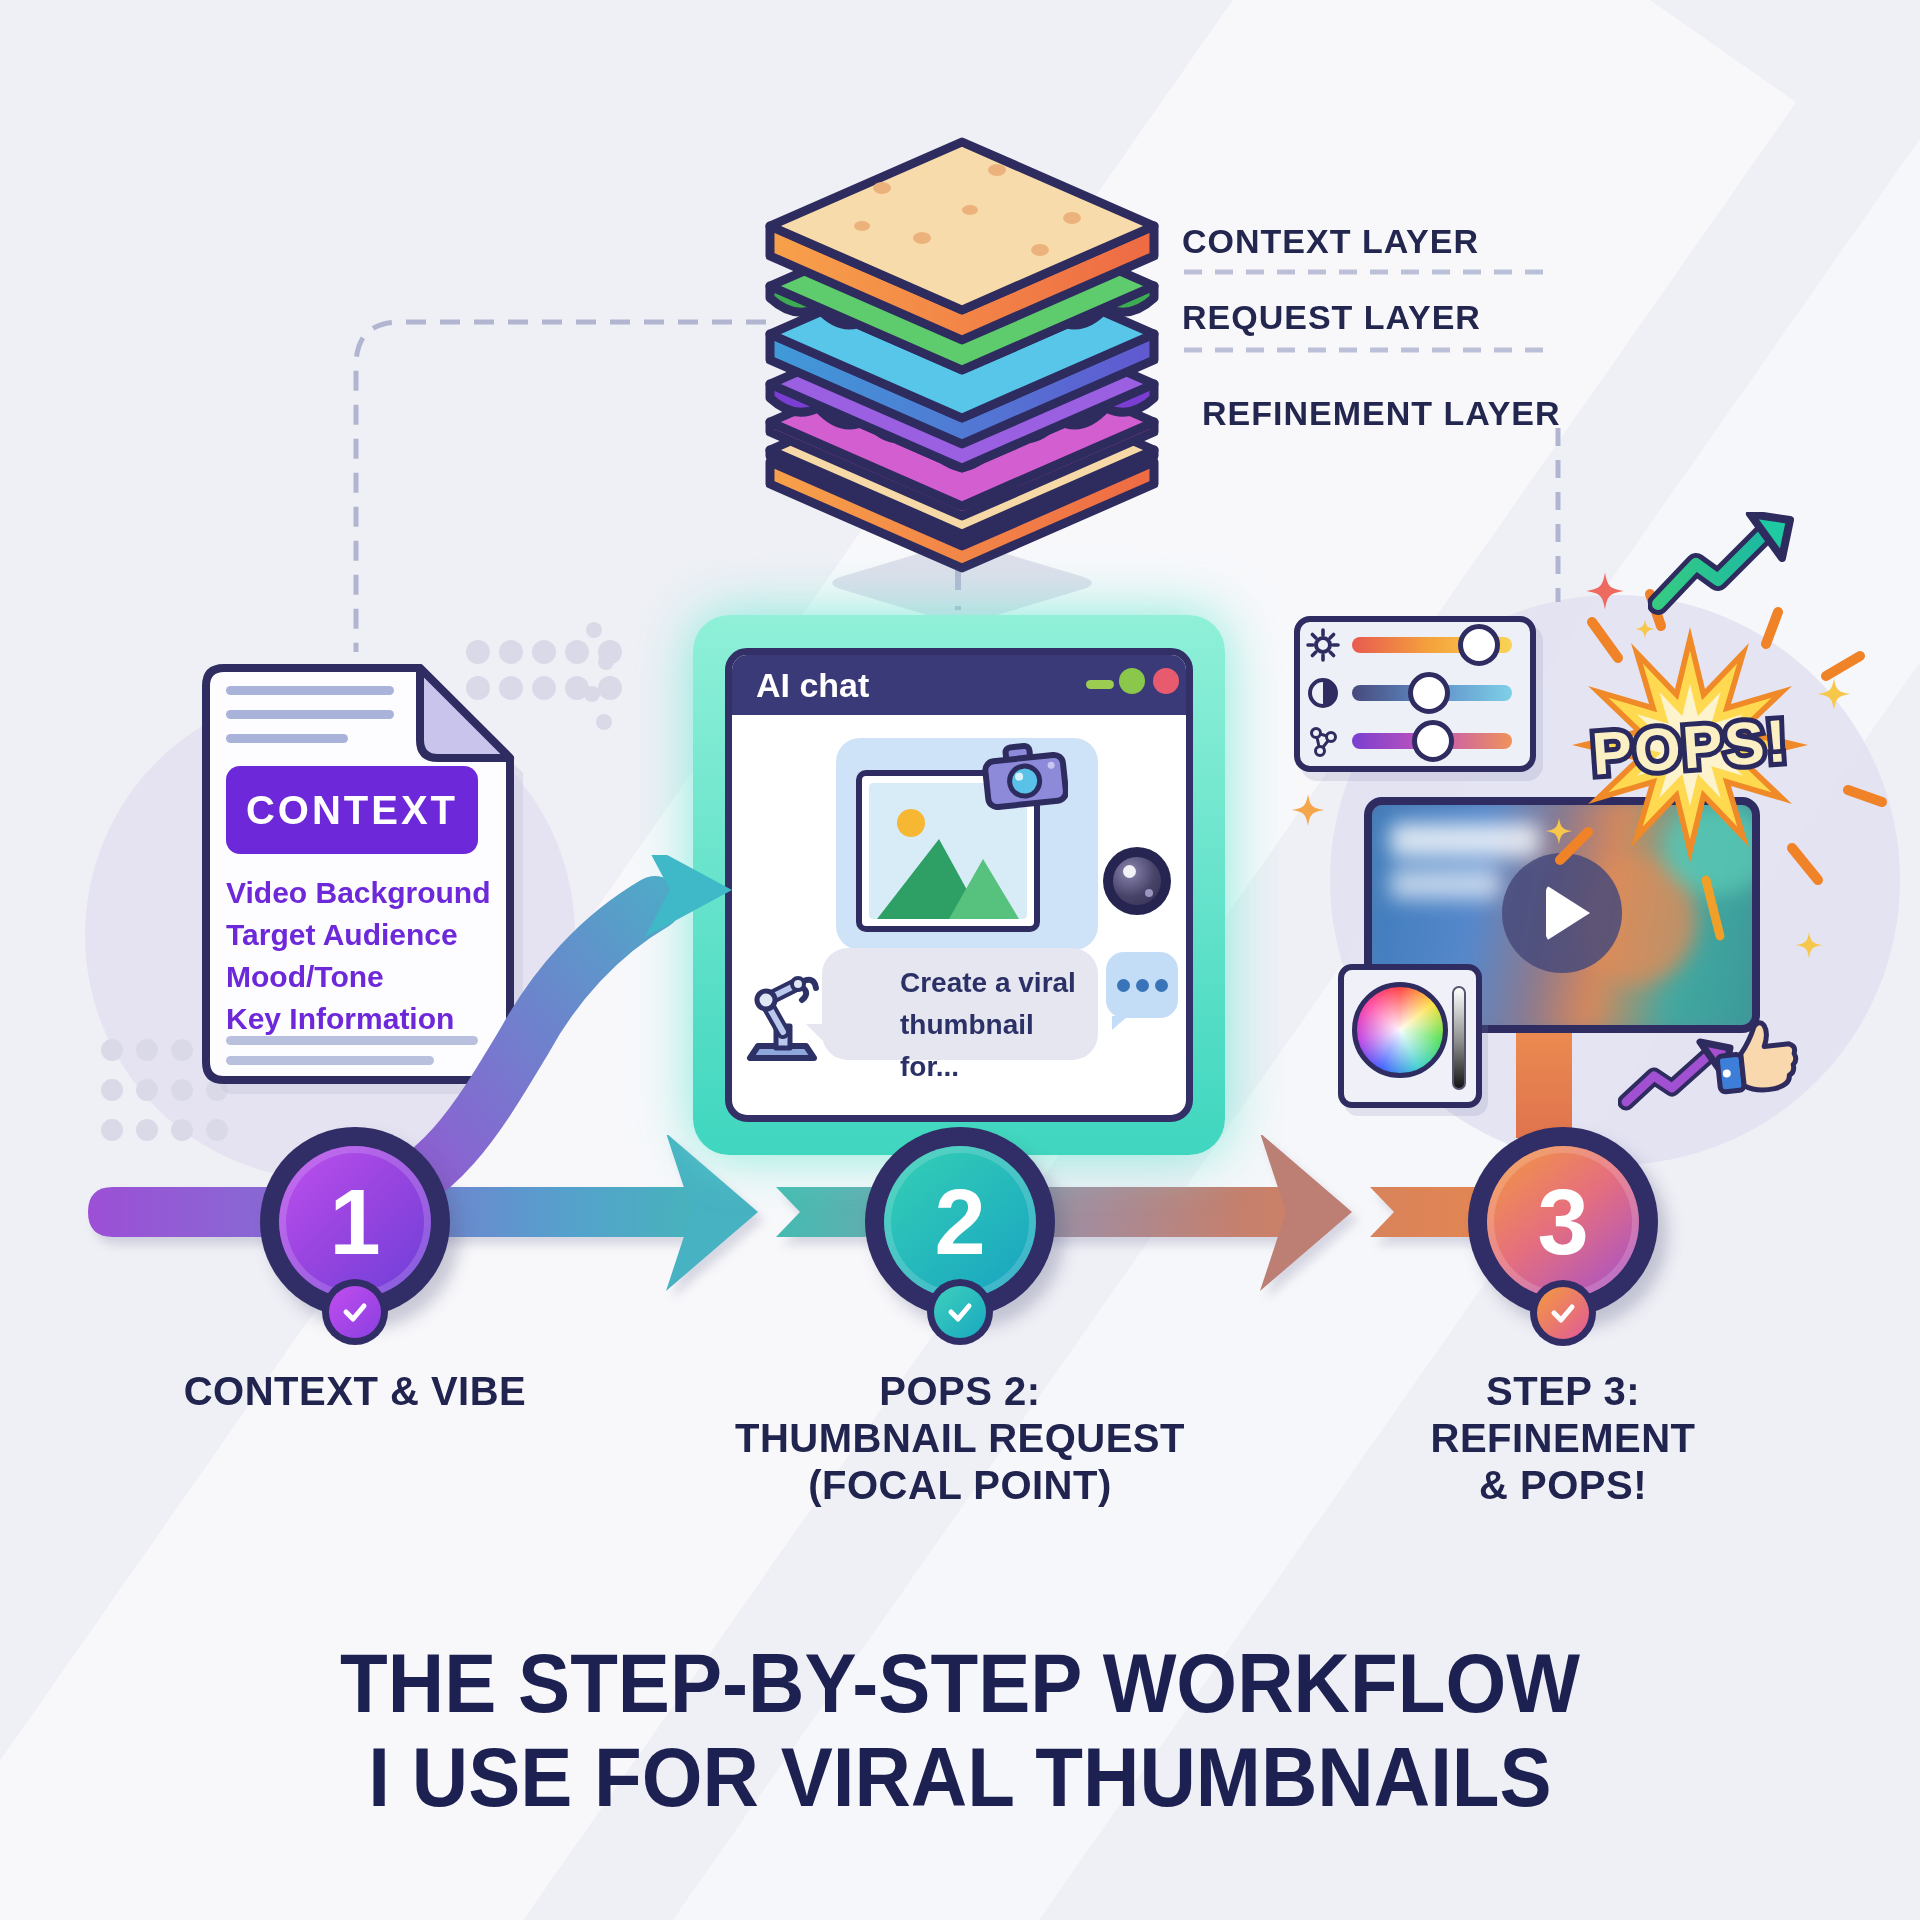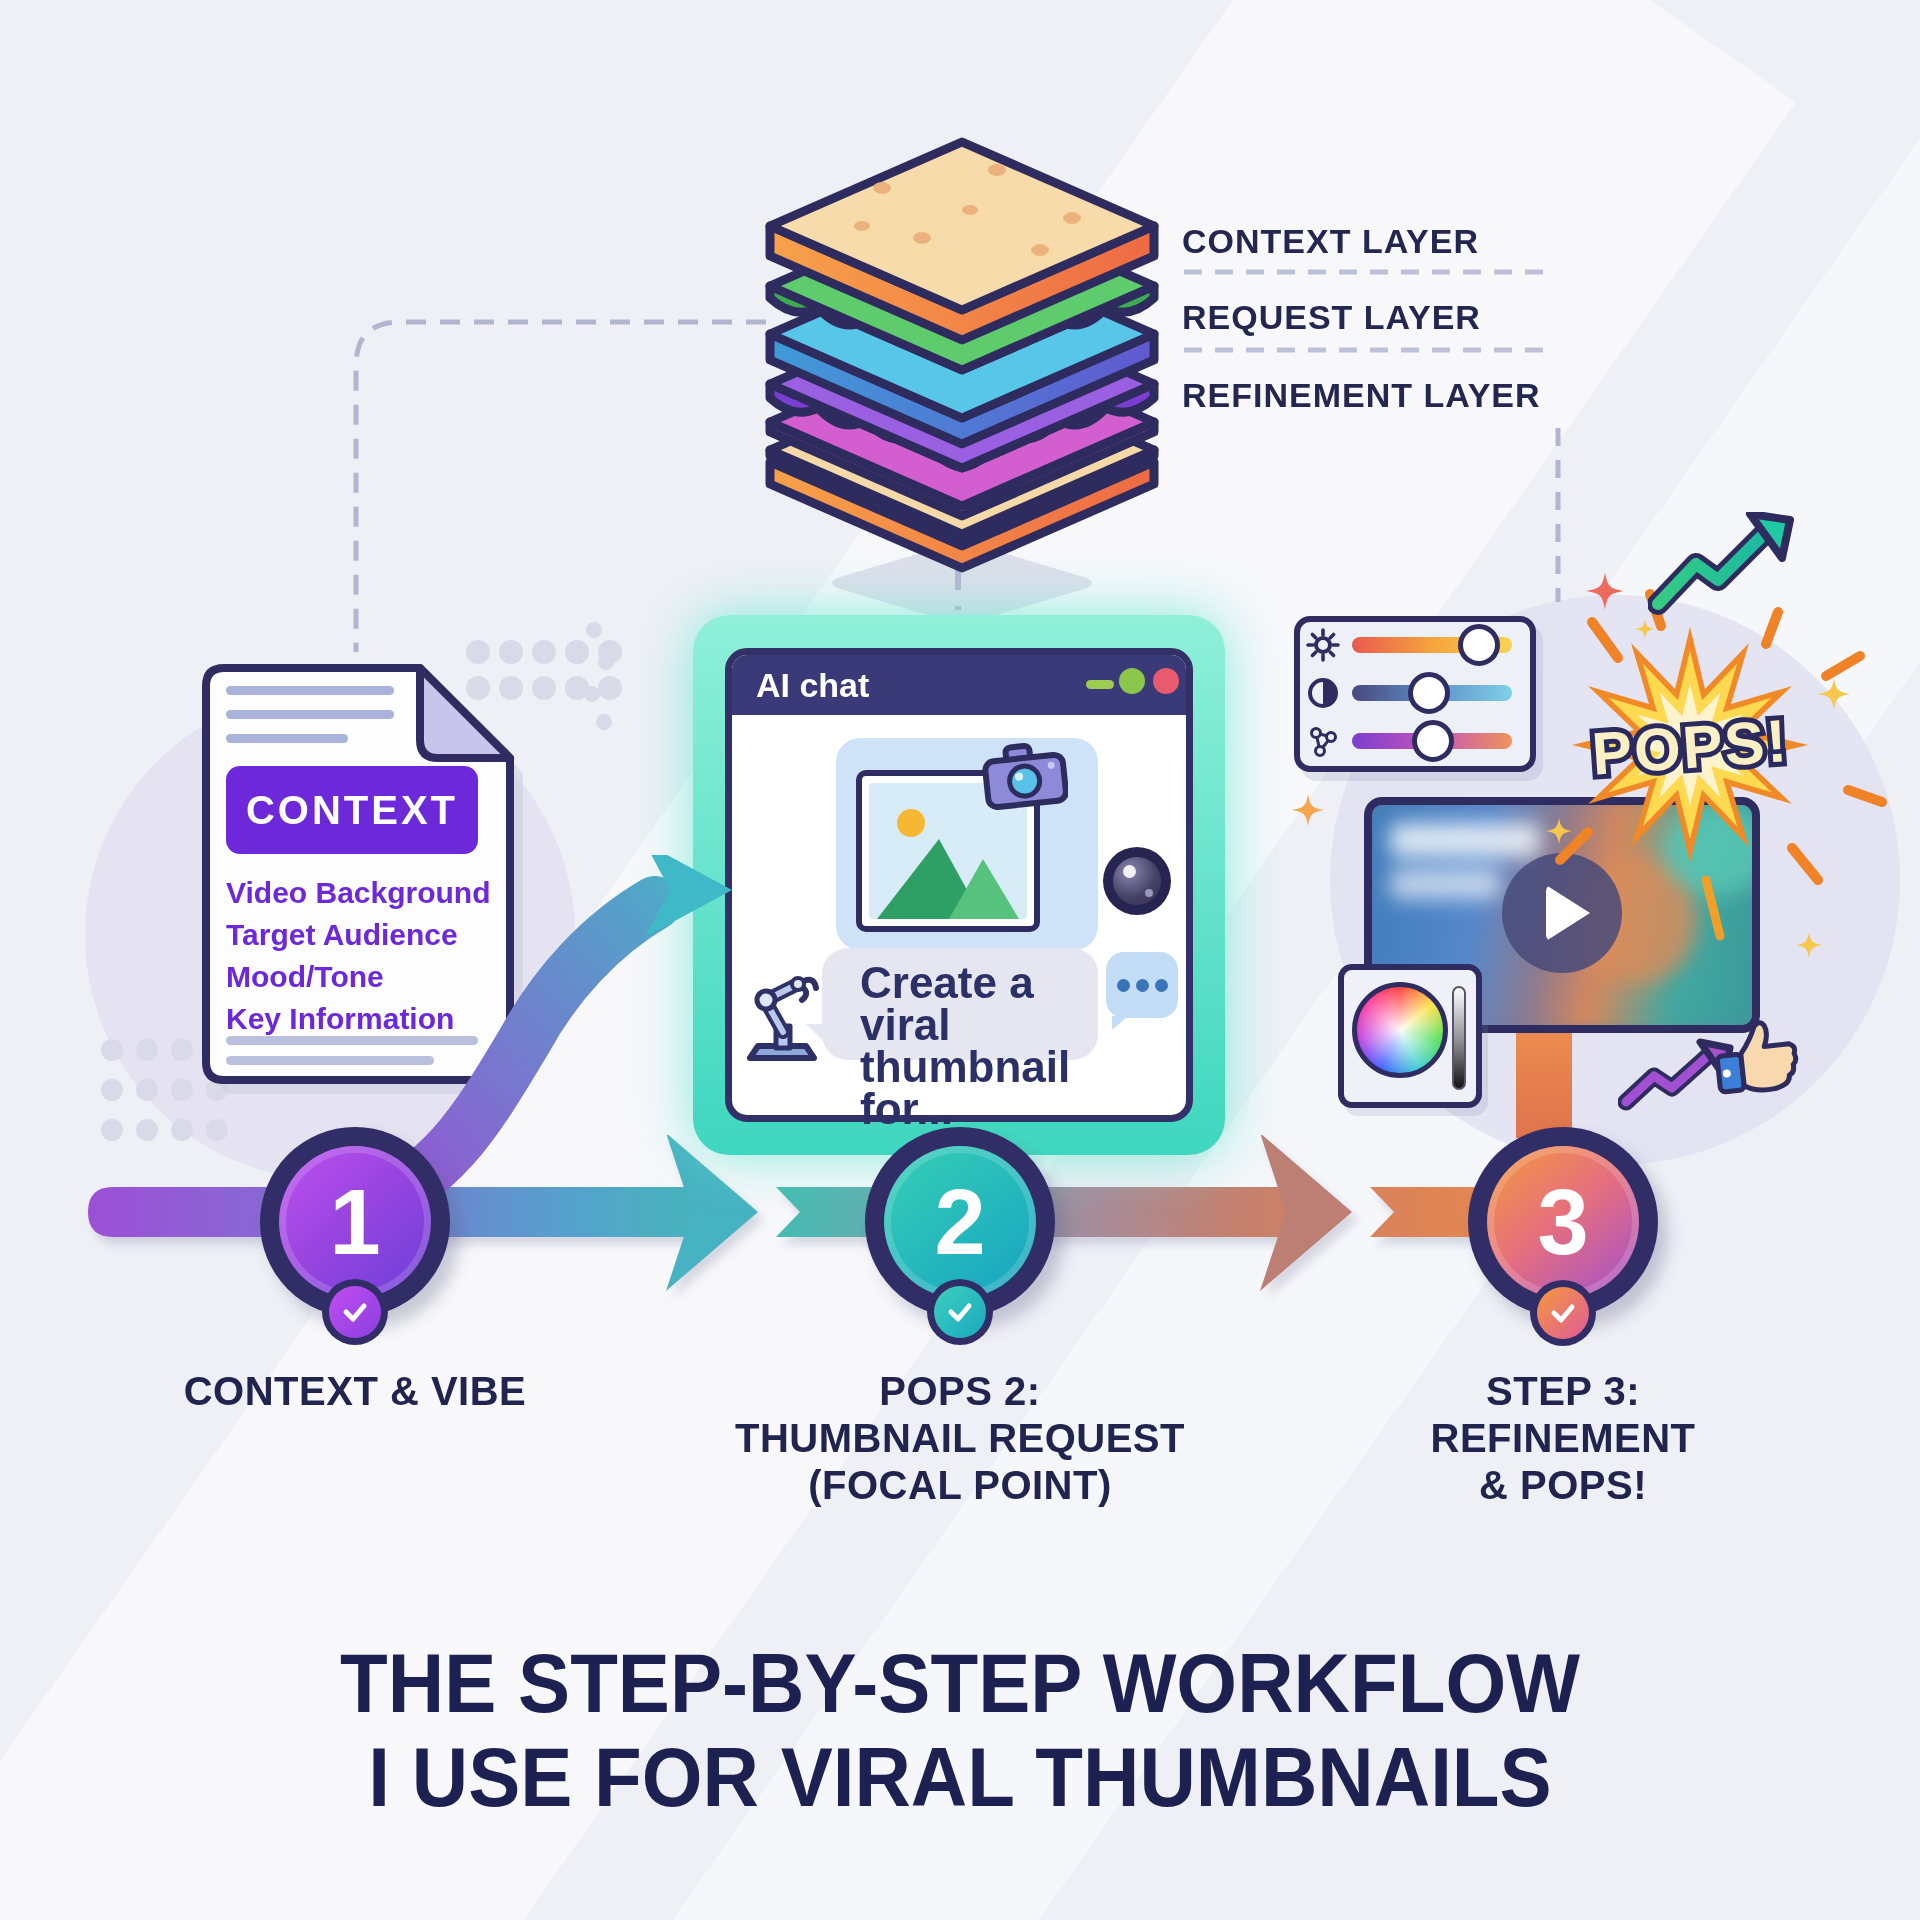--- a/index.html
+++ b/index.html
@@ -15,21 +15,21 @@
   svg.decor { position:absolute; left:0; top:0; z-index:2; pointer-events:none; }
 
   
   .sandwich-shadow { position:absolute; left:862px; top:483px; width:200px; height:200px;
     background:#c9cade; opacity:.55; border-radius:28px;
     transform:scaleY(.3) rotate(45deg); z-index:2; }
   .sandwich { position:absolute; left:742px; top:118px; z-index:3; }
 
   .layer-label { position:absolute; left:1182px; width:420px; font-size:34px; font-weight:800;
     color:#23274f; letter-spacing:1px; z-index:3; }
-  #layer-label-1 { top:222px; } #layer-label-2 { top:298px; } #layer-label-3 { top:376px; }
+  #layer-label-1 { top:222px; } #layer-label-2 { top:298px; } #layer-label-3 { top:394px;margin-left:20px; }
 
   
   .doc-svg { position:absolute; left:182px; top:644px; z-index:4; }
   .doc-toplines div { position:absolute; height:9px; background:#a9b2d8; border-radius:5px; z-index:5; }
   #dtl1 { left:226px; top:686px; width:168px; } #dtl2 { left:226px; top:710px; width:168px; }
   #dtl3 { left:226px; top:734px; width:122px; }
   .doc-badge { position:absolute; left:226px; top:766px; width:252px; height:88px; background:#6d28d9;
     border-radius:14px; color:#fff; font-size:40px; font-weight:800; letter-spacing:3px;
     text-align:center; line-height:88px; z-index:5; }
   .doc-list { position:absolute; left:226px; top:872px; width:276px; z-index:5; }
@@ -71,21 +71,21 @@
   .lens .lens-hl { position:absolute; left:20px; top:18px; width:13px; height:13px; border-radius:50%;
     background:rgba(255,255,255,.9); }
   .lens .lens-dot { position:absolute; left:42px; top:42px; width:8px; height:8px; border-radius:50%;
     background:#9a96c0; }
 
   .robot { position:absolute; left:736px; top:962px; z-index:9; }
   .user-bubble { position:absolute; left:822px; top:948px; width:276px; height:112px;
     background:#e6e6f0; border-radius:26px; z-index:9; padding:14px 0 0 38px; }
   .user-bubble::after { content:""; position:absolute; left:-16px; bottom:12px; width:0; height:0;
     border-top:24px solid #e6e6f0; border-left:24px solid transparent; }
-  .user-bubble div { font-size:44px; font-weight:700; color:#2b3166; line-height:42px; }
+  .user-bubble div { font-size:28px; font-weight:700; color:#2b3166; line-height:42px;margin-left:40px; }
   .dots-bubble { position:absolute; left:1106px; top:952px; width:72px; height:66px;
     background:#c3ddf7; border-radius:18px; z-index:9; display:flex; align-items:center;
     justify-content:center; gap:6px; }
   .dots-bubble::after { content:""; position:absolute; left:6px; bottom:-12px; width:0; height:0;
     border-top:14px solid #c3ddf7; border-right:16px solid transparent; }
   .dots-bubble span { width:13px; height:13px; border-radius:50%; background:#3a74b8; display:block; }
 
   
   .sliders-panel { position:absolute; left:1294px; top:616px; width:242px; height:156px;
     background:#eef0f8; border:6px solid #2e2c60; border-radius:16px; z-index:6;

